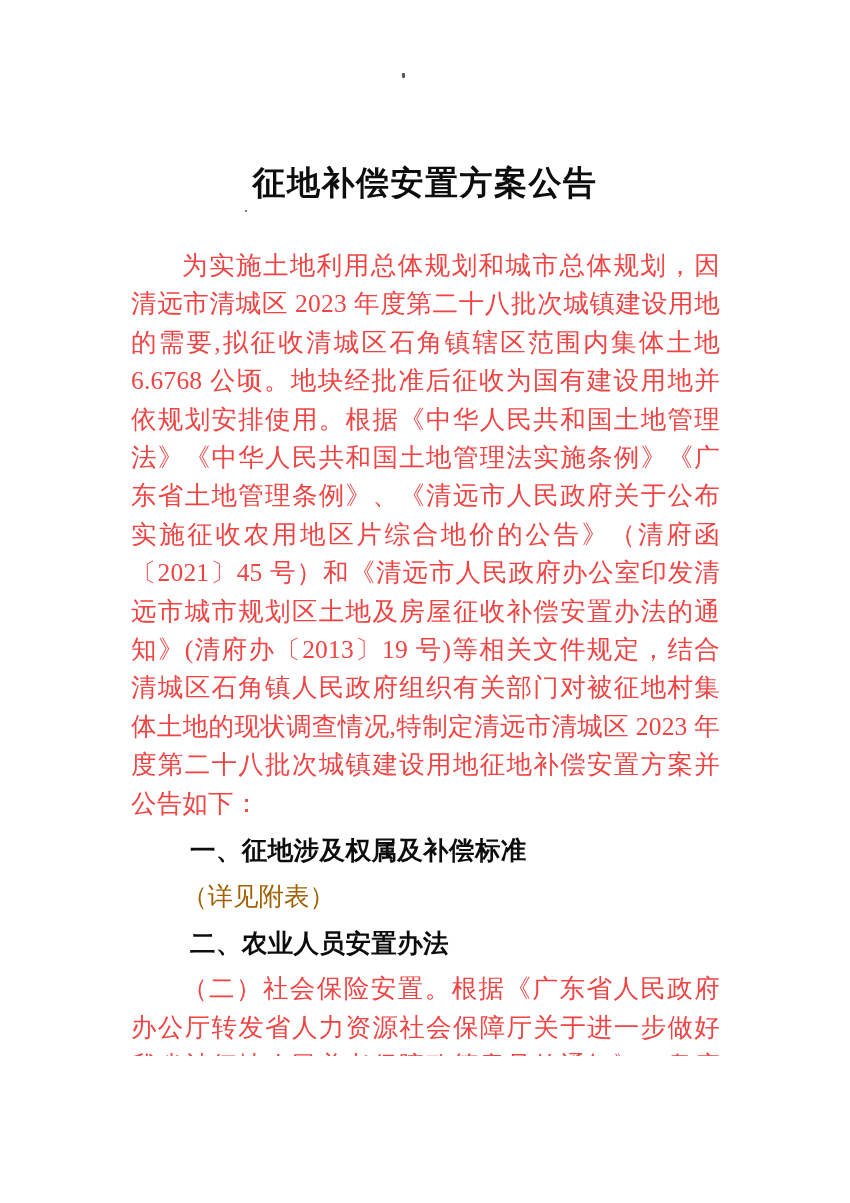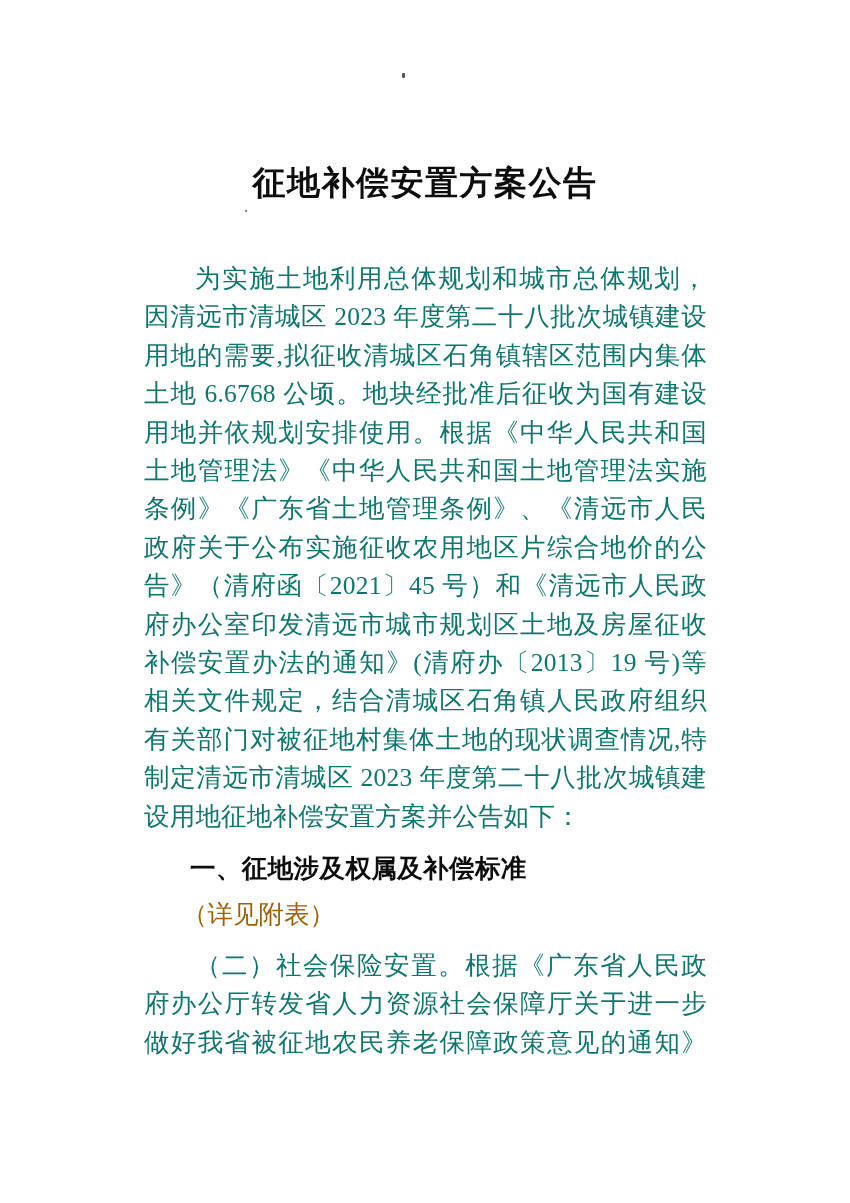--- a/index.html
+++ b/index.html
@@ -54,22 +54,22 @@
     width: 589px;
   }
 
   .para {
     font-size: 25.5px;
     line-height: 38.4px;
     text-align: justify;
     text-justify: inter-character;
     text-align-last: left;
     letter-spacing: .2px;
-    margin: 13px;
-    color: #0f766e;
+    margin: 0;
+    color: #ef4444;
   }
   .para.indent {
     text-indent: 2em;
   }
 
   
   .heading {
     font-size: 25.5px;
     line-height: 38.4px;
     margin: 8px;
@@ -117,20 +117,21 @@
   <div id="doc-title">征地补偿安置方案公告</div>
 
   <div id="body-block">
 
     <p class="para indent">为实施土地利用总体规划和城市总体规划，因清远市清城区 2023 年度第二十八批次城镇建设用地的需要,拟征收清城区石角镇辖区范围内集体土地 6.6768 公顷。地块经批准后征收为国有建设用地并依规划安排使用。根据《中华人民共和国土地管理法》《中华人民共和国土地管理法实施条例》《广东省土地管理条例》、《清远市人民政府关于公布实施征收农用地区片综合地价的公告》（清府函〔2021〕45 号）和《清远市人民政府办公室印发清远市城市规划区土地及房屋征收补偿安置办法的通知》(清府办〔2013〕19 号)等相关文件规定，结合清城区石角镇人民政府组织有关部门对被征地村集体土地的现状调查情况,特制定清远市清城区 2023 年度第二十八批次城镇建设用地征地补偿安置方案并公告如下：</p>
 
     <p class="heading">一、征地涉及权属及补偿标准</p>
 
     <p class="note">（详见附表）</p>
 
+    <p class="heading">二、农业人员安置办法</p>
 
 
     <p class="para indent">（二）社会保险安置。根据《广东省人民政府办公厅转发省人力资源社会保障厅关于进一步做好我省被征地农民养老保障政策意见的通知》（粤府办〔2010〕41 号）、《广东省人民</p>
 
   </div>
 
   <div id="page-footer">
     <span class="pf-inner">— 1 —</span>
   </div>
 

